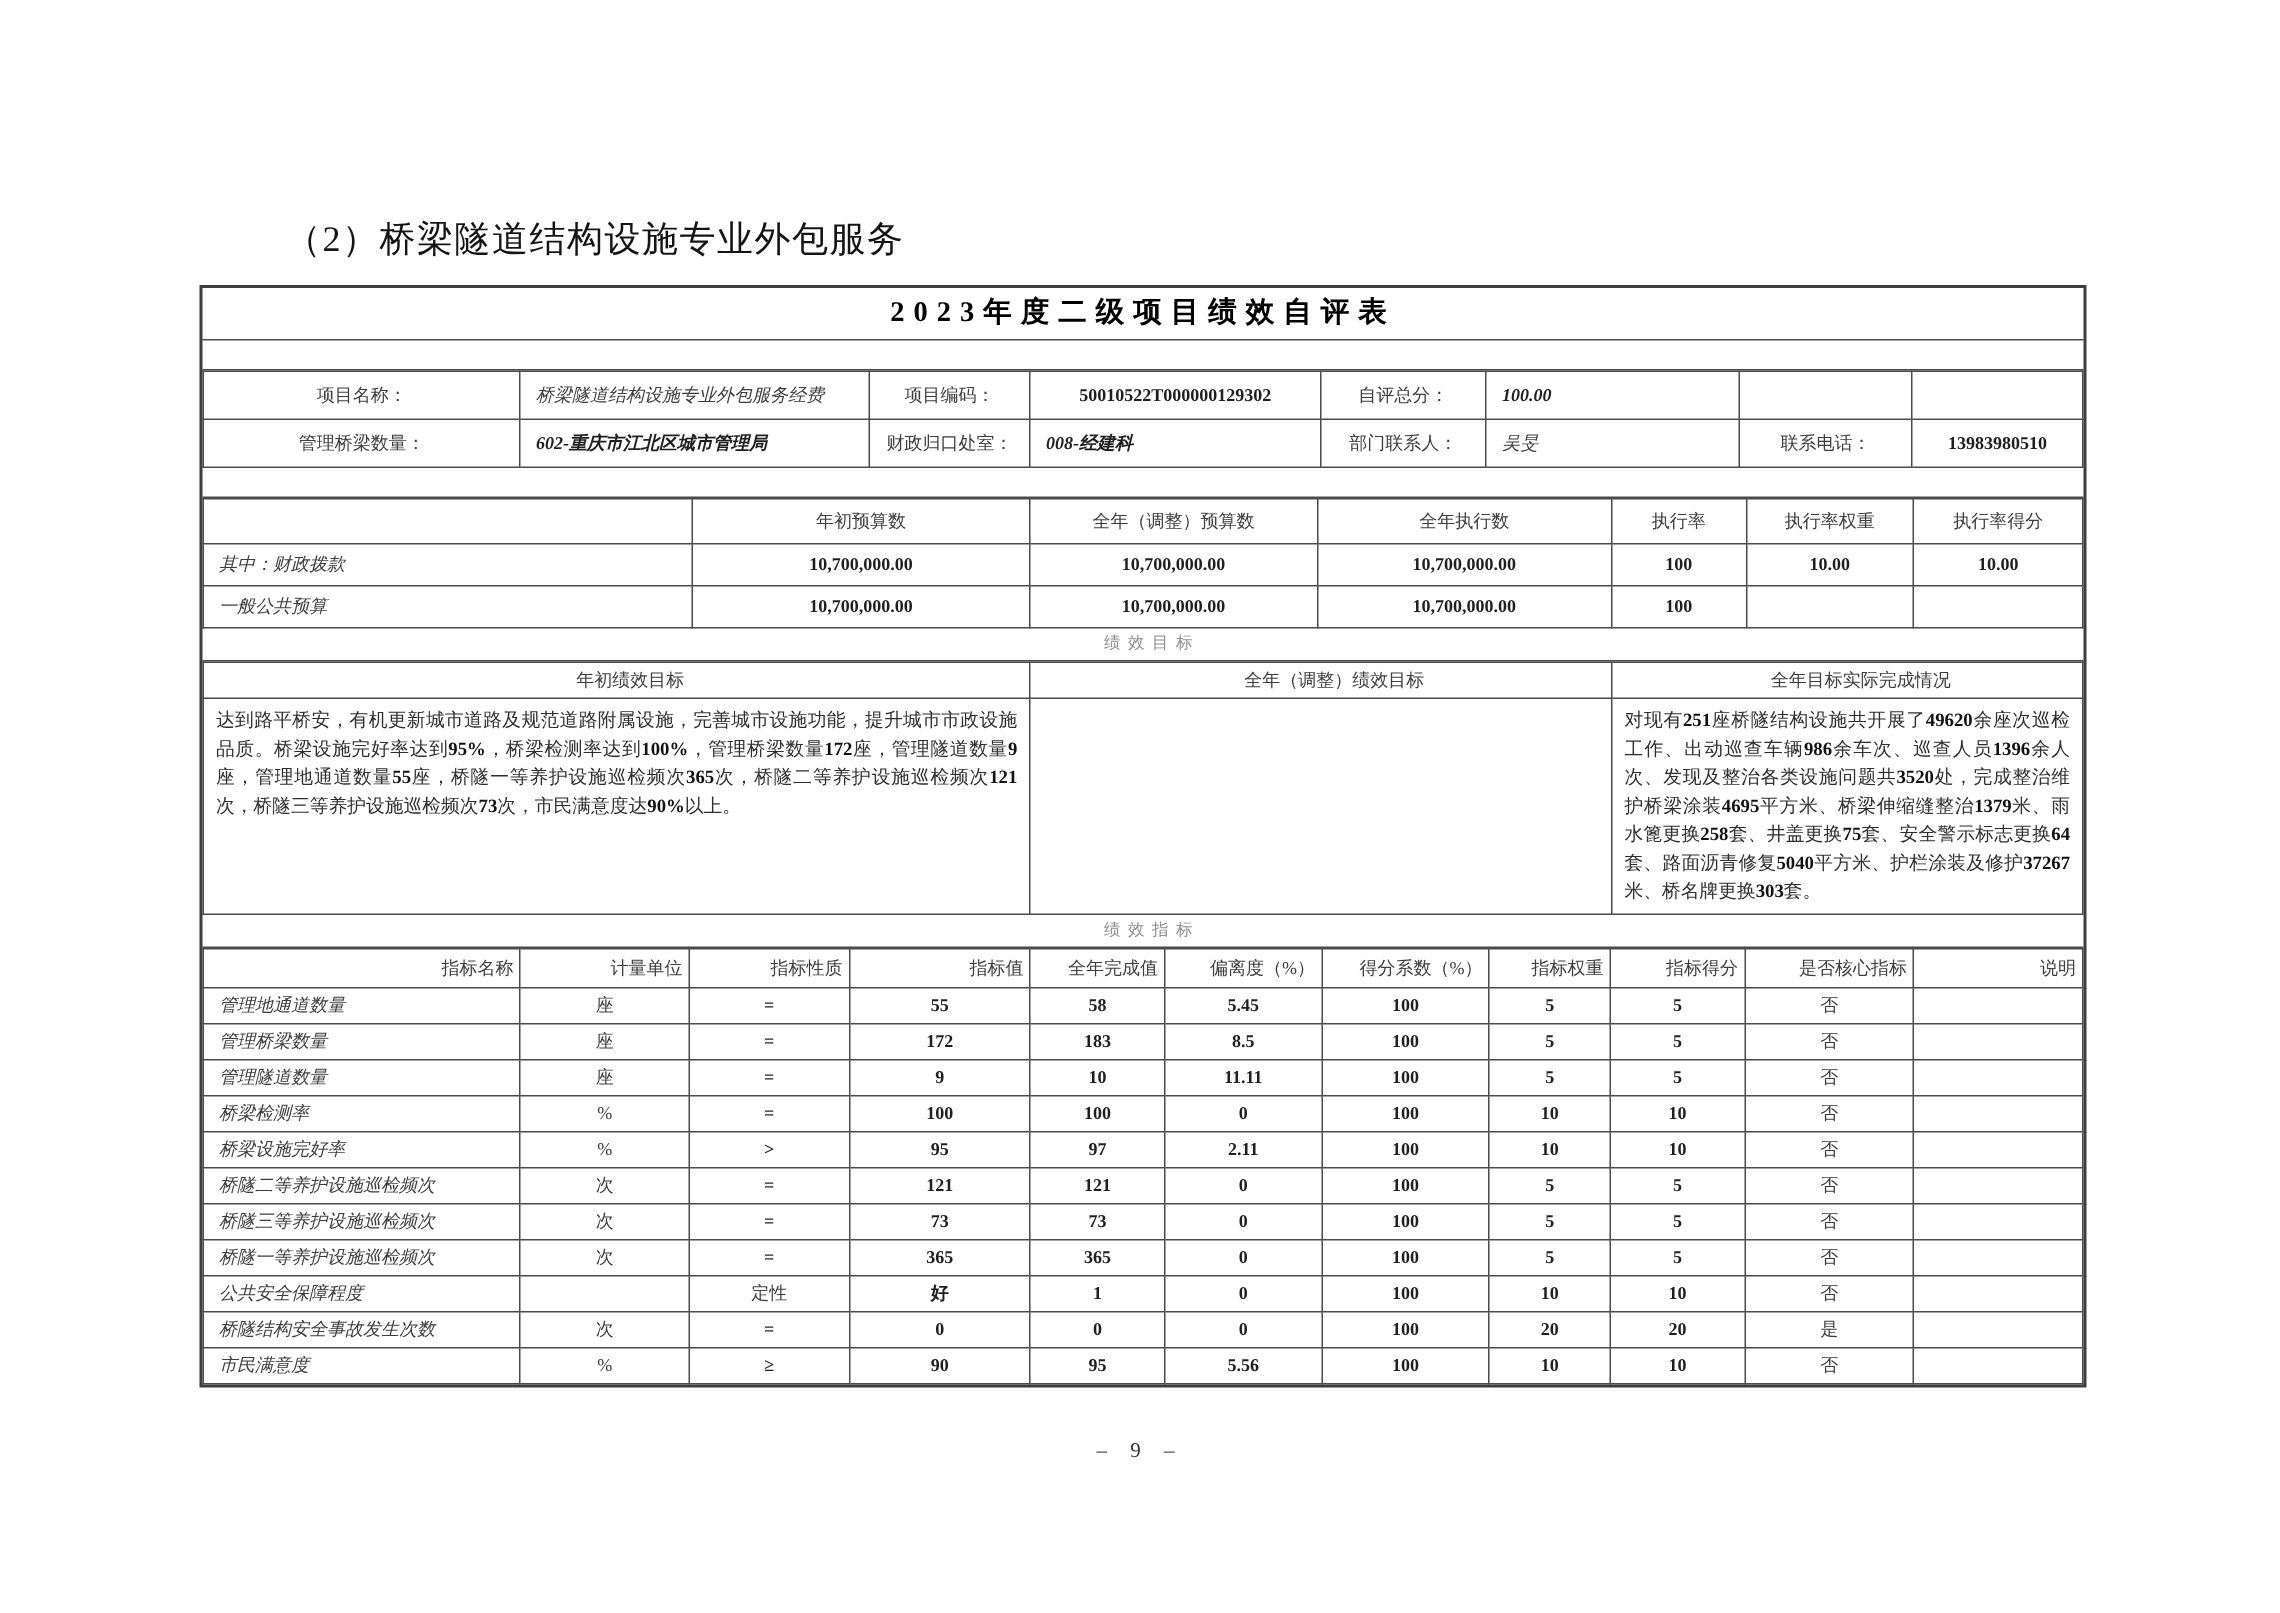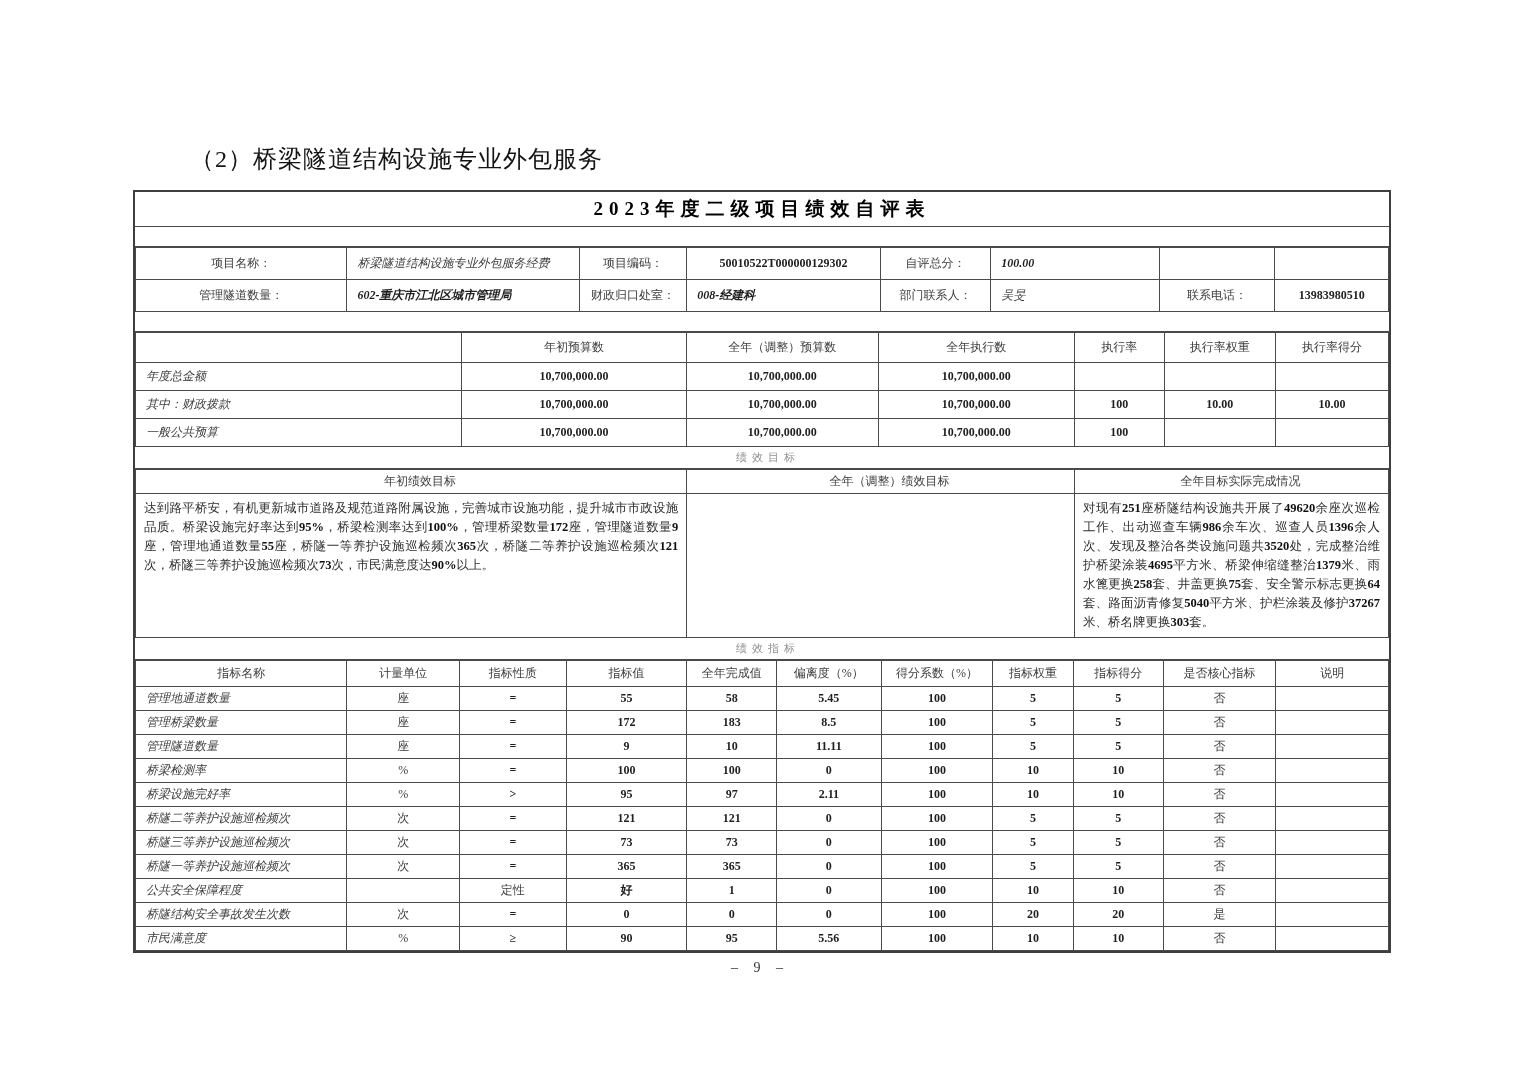--- a/index.html
+++ b/index.html
@@ -21,21 +21,21 @@
   .info-table td { height:32px; }
   .budget-table td { height:28px; }
   .budget-table tr.hdr td { height:30px; }
 
   .band-row { height:22px; line-height:21px; text-align:center; font-size:11px; color:#8f8f8f; letter-spacing:5px; border-bottom:1px solid #4a4a4a;padding-left:12px; }
 
   .goals-table tr.hdr td { height:24px;padding-left:22px; }
   .goals-table td.body { height:127px; vertical-align:top; text-align:left; padding:5px 8px; font-size:12.5px; line-height:1.52; color:#2e2e2e; text-align:justify; }
   .goals-table td.body b { color:#111; }
 
-  .ind-table tr.hdr td { height:26px; }
+  .ind-table tr.hdr td { height:26px;text-align:right; }
   .ind-table td { height:24px; }
 
   .footer-pageno { position:absolute; left:0; width:1520px; top:960px; text-align:center; font-size:14px; color:#333; letter-spacing:6px; }
 </style>
 </head>
 <body>
 
 <div class="page">
 
   <div class="doc-heading">（2）桥梁隧道结构设施专业外包服务</div>
@@ -61,21 +61,21 @@
         <td>项目名称：</td>
         <td class="tl">桥梁隧道结构设施专业外包服务经费</td>
         <td>项目编码：</td>
         <td class="num">50010522T000000129302</td>
         <td>自评总分：</td>
         <td class="num tl">100.00</td>
         <td></td>
         <td></td>
       </tr>
       <tr>
-        <td>管理隧道数量：</td>
+        <td>管理桥梁数量：</td>
         <td class="num tl">602-重庆市江北区城市管理局</td>
         <td>财政归口处室：</td>
         <td class="num tl">008-经建科</td>
         <td>部门联系人：</td>
         <td class="tl">吴旻</td>
         <td>联系电话：</td>
         <td class="num">13983980510</td>
       </tr>
     </tbody>
       </table>
@@ -94,29 +94,20 @@
         </colgroup>
       <tbody>
           <tr class="hdr">
         <td></td>
         <td>年初预算数</td>
         <td>全年（调整）预算数</td>
         <td>全年执行数</td>
         <td>执行率</td>
         <td>执行率权重</td>
         <td>执行率得分</td>
-      </tr>
-      <tr>
-        <td class="tl">年度总金额</td>
-        <td class="num">10,700,000.00</td>
-        <td class="num">10,700,000.00</td>
-        <td class="num">10,700,000.00</td>
-        <td class="num"></td>
-        <td class="num"></td>
-        <td class="num"></td>
       </tr>
       <tr>
         <td class="tl">其中：财政拨款</td>
         <td class="num">10,700,000.00</td>
         <td class="num">10,700,000.00</td>
         <td class="num">10,700,000.00</td>
         <td class="num">100</td>
         <td class="num">10.00</td>
         <td class="num">10.00</td>
       </tr>

